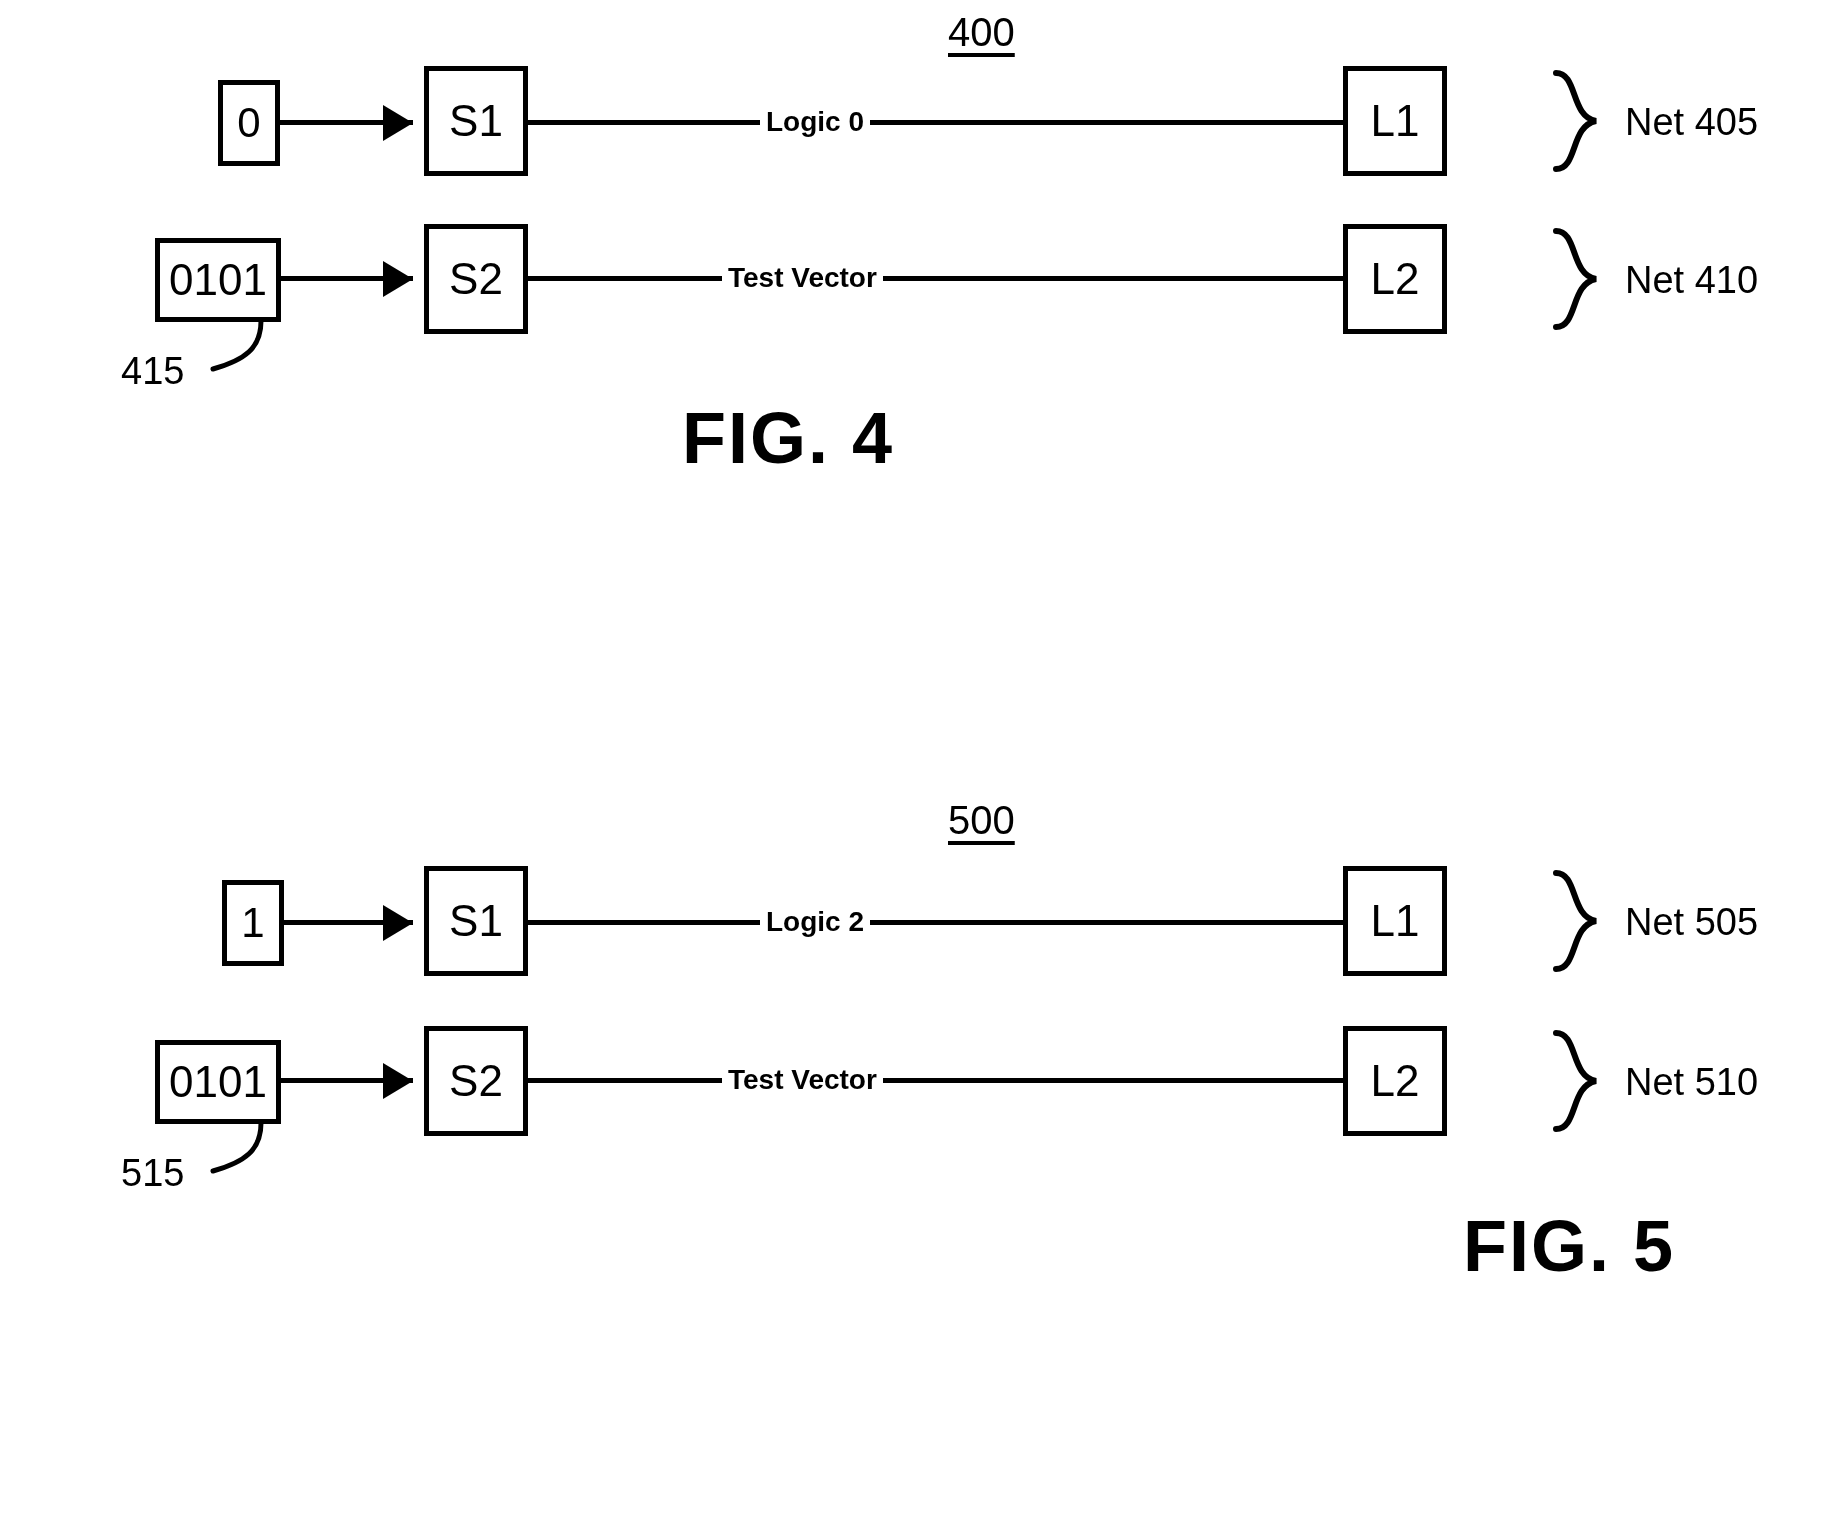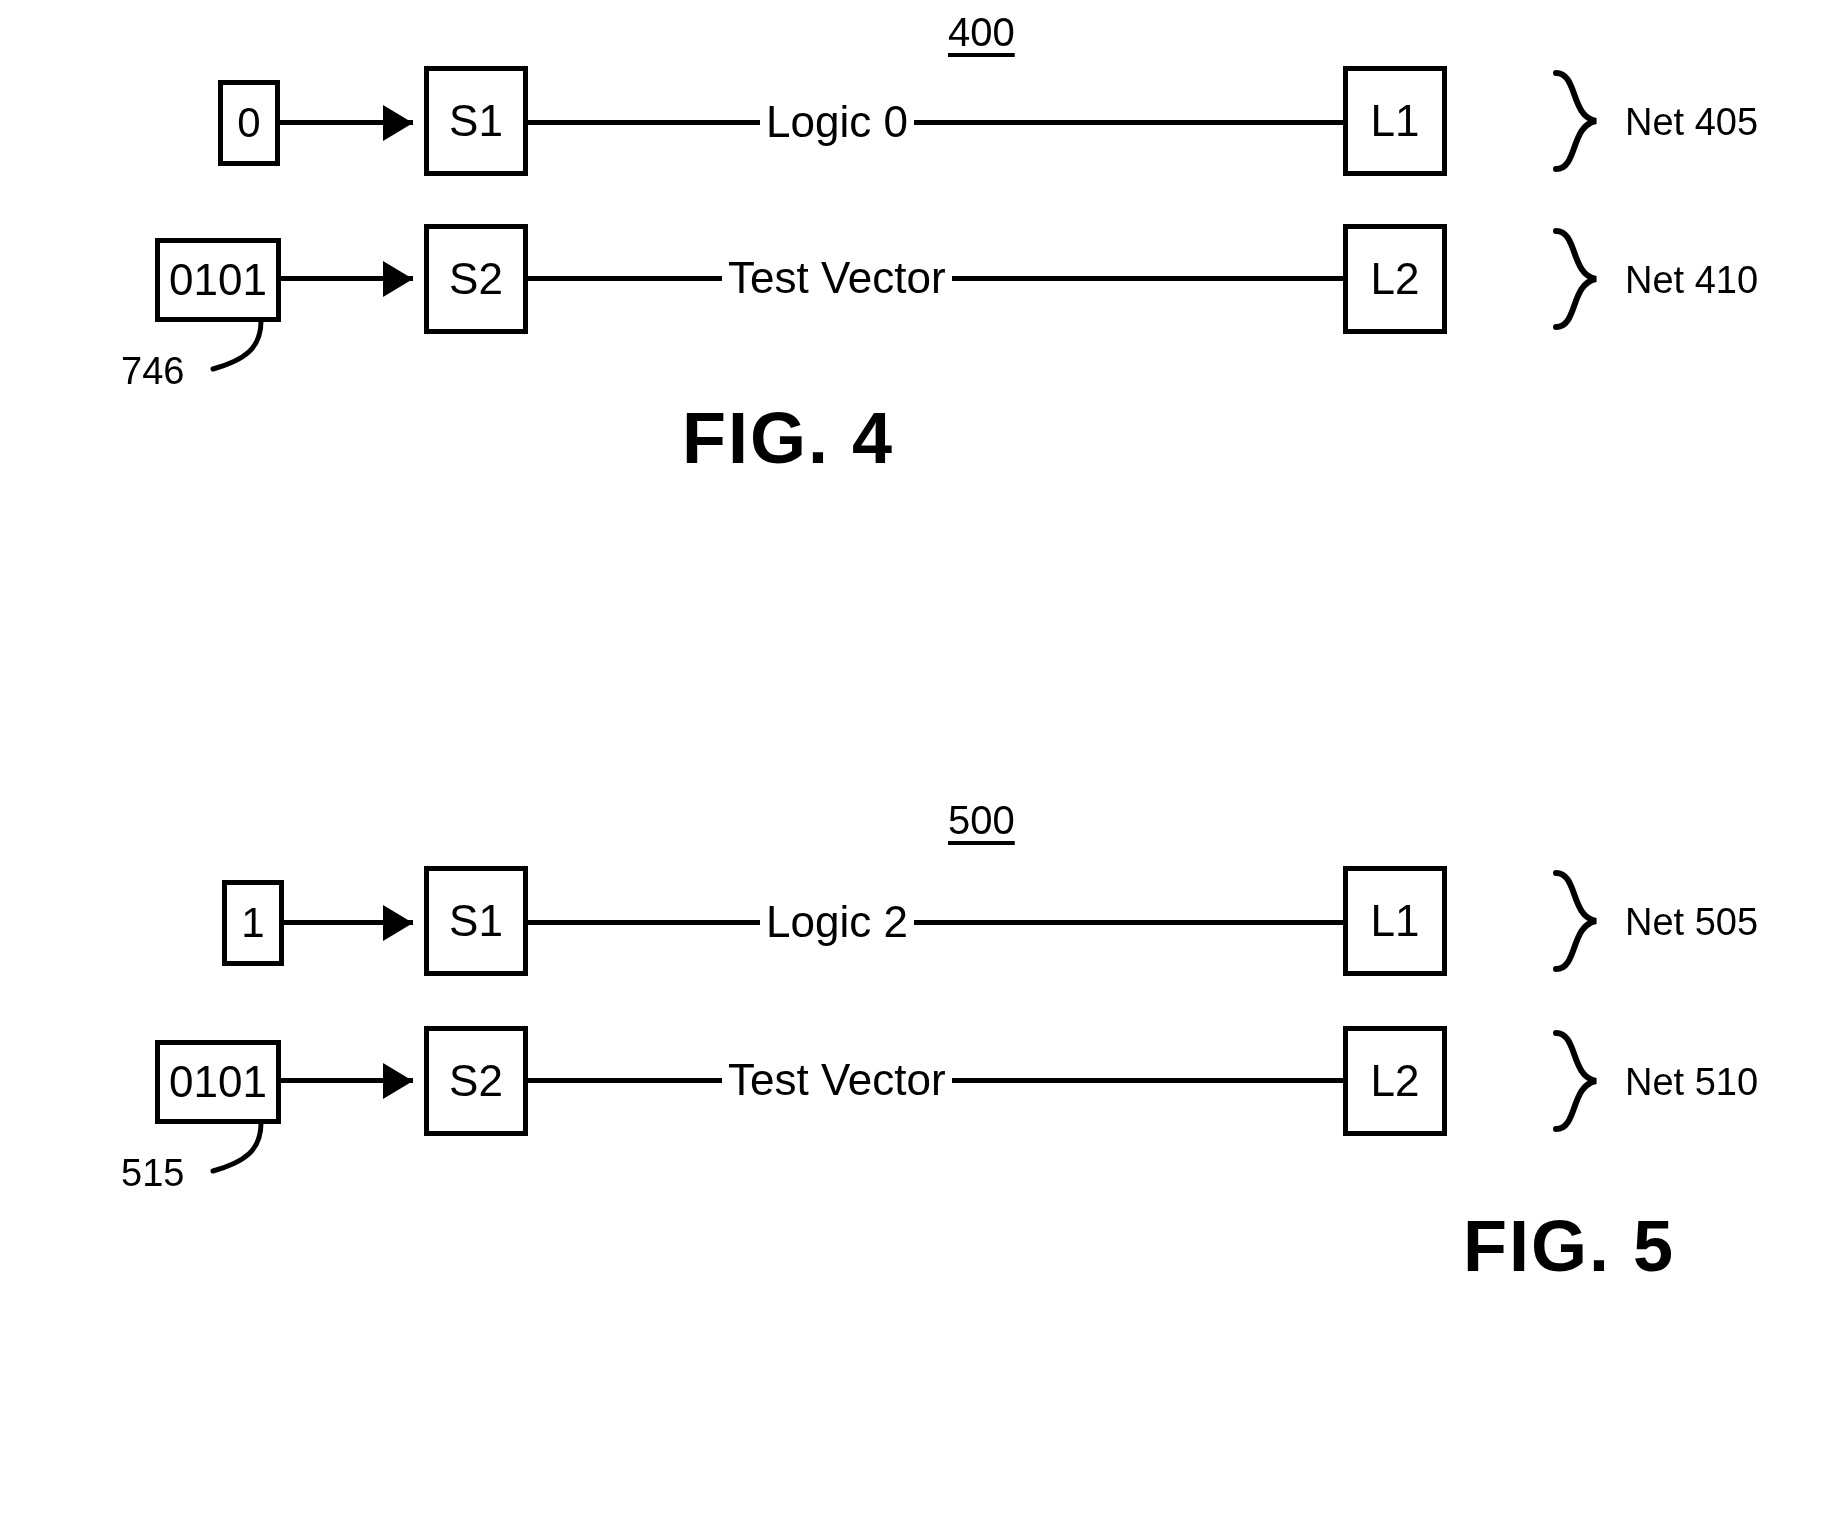--- a/index.html
+++ b/index.html
@@ -64,25 +64,26 @@
     height: 0;
     border-top: 18px solid transparent;
     border-bottom: 18px solid transparent;
     border-left: 30px solid #000000;
   }
 
   
   .wire-label {
     position: absolute;
     background: #ffffff;
-    font-size: 44px;
+    font-size: 28px;
     line-height: 1;
     padding: 0 6px;
     white-space: nowrap;
     transform: translateY(-50%);
+    font-weight: bold;
   }
 
   
   .brace {
     position: absolute;
   }
   .net-label {
     position: absolute;
     font-size: 38px;
     line-height: 1;
@@ -155,21 +156,21 @@
       <path d="M8 5 C 30 5, 22 48, 48 53 C 22 58, 30 101, 8 101" fill="none" stroke="#000000" stroke-width="6" stroke-linecap="round"></path>
     </svg>
   </div>
   <div class="net-label" style="left:1625px; top:280px;">Net 410</div>
 
   <div class="leader" style="left:185px; top:318px;">
     <svg width="110" height="62" viewBox="0 0 110 62" xmlns="http://www.w3.org/2000/svg">
       <path d="M76 3 C 76 30, 60 42, 28 51" fill="none" stroke="#000000" stroke-width="5" stroke-linecap="round"></path>
     </svg>
   </div>
-  <div class="leader-label" style="left:121px; top:352px;">746</div>
+  <div class="leader-label" style="left:121px; top:352px;">415</div>
 
   <div class="fig-caption" style="left:0px; top:402px; width:1576px; text-align:center;">FIG. 4</div>
 </div>
 
 <div class="figure">
 
   <div class="fig-ref" style="left:948px; top:800px;">500</div>
 
   <div class="box small" style="left:222px; top:880px; width:62px; height:86px;">1</div>
 

